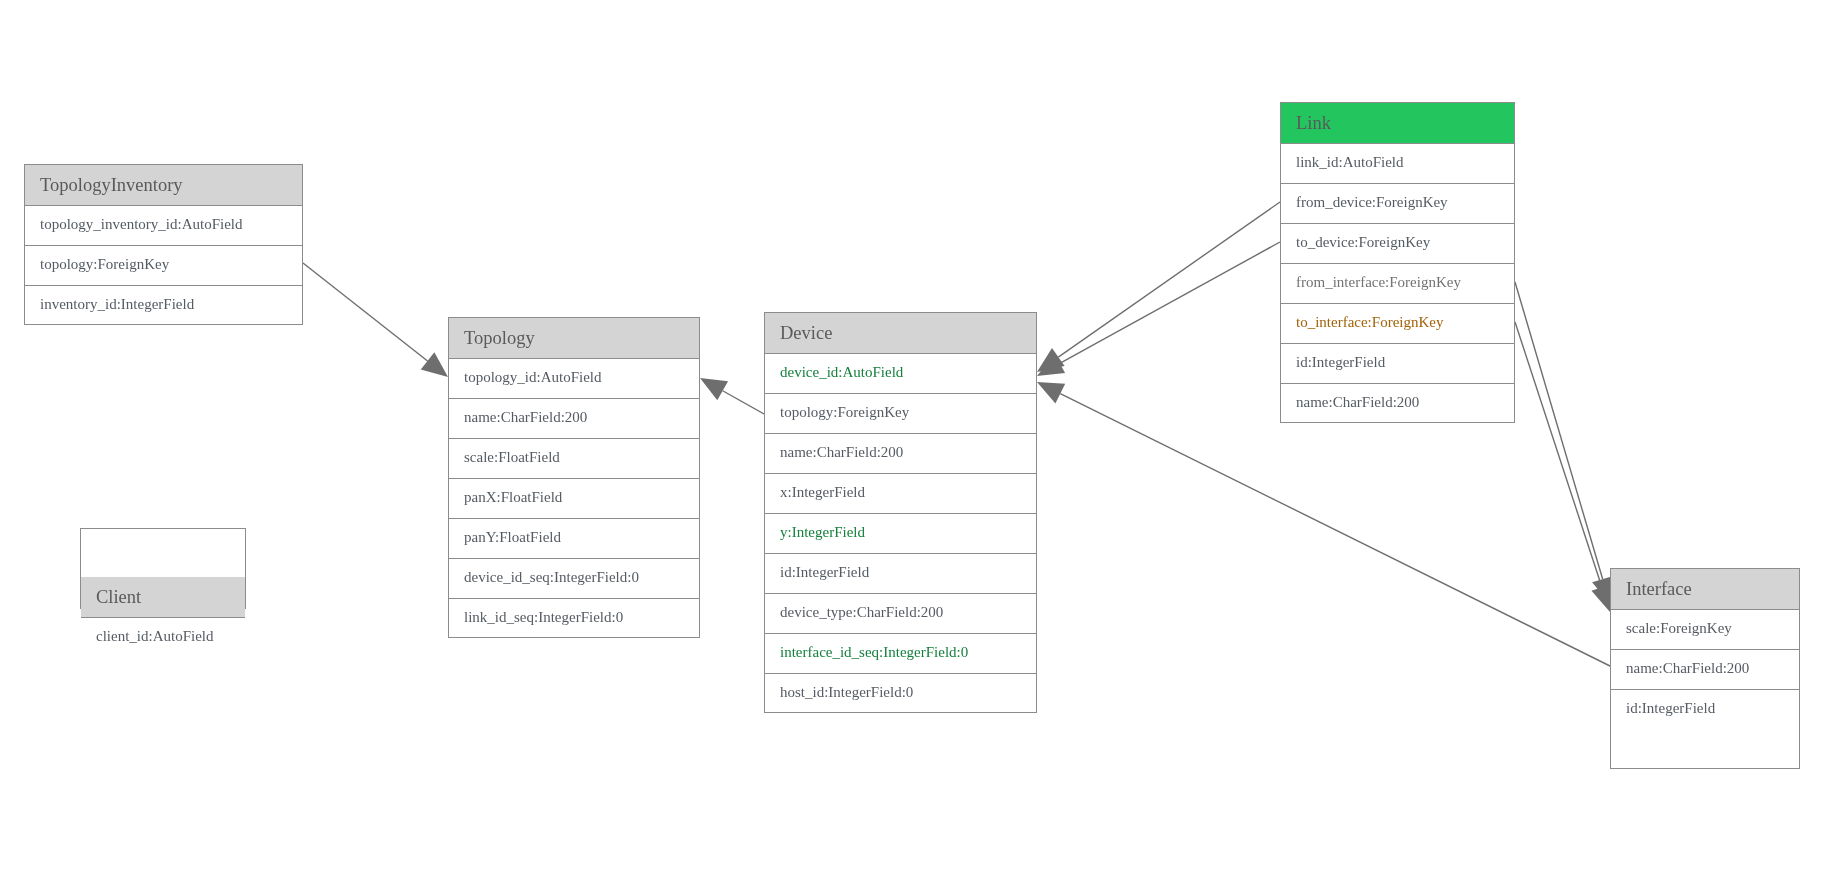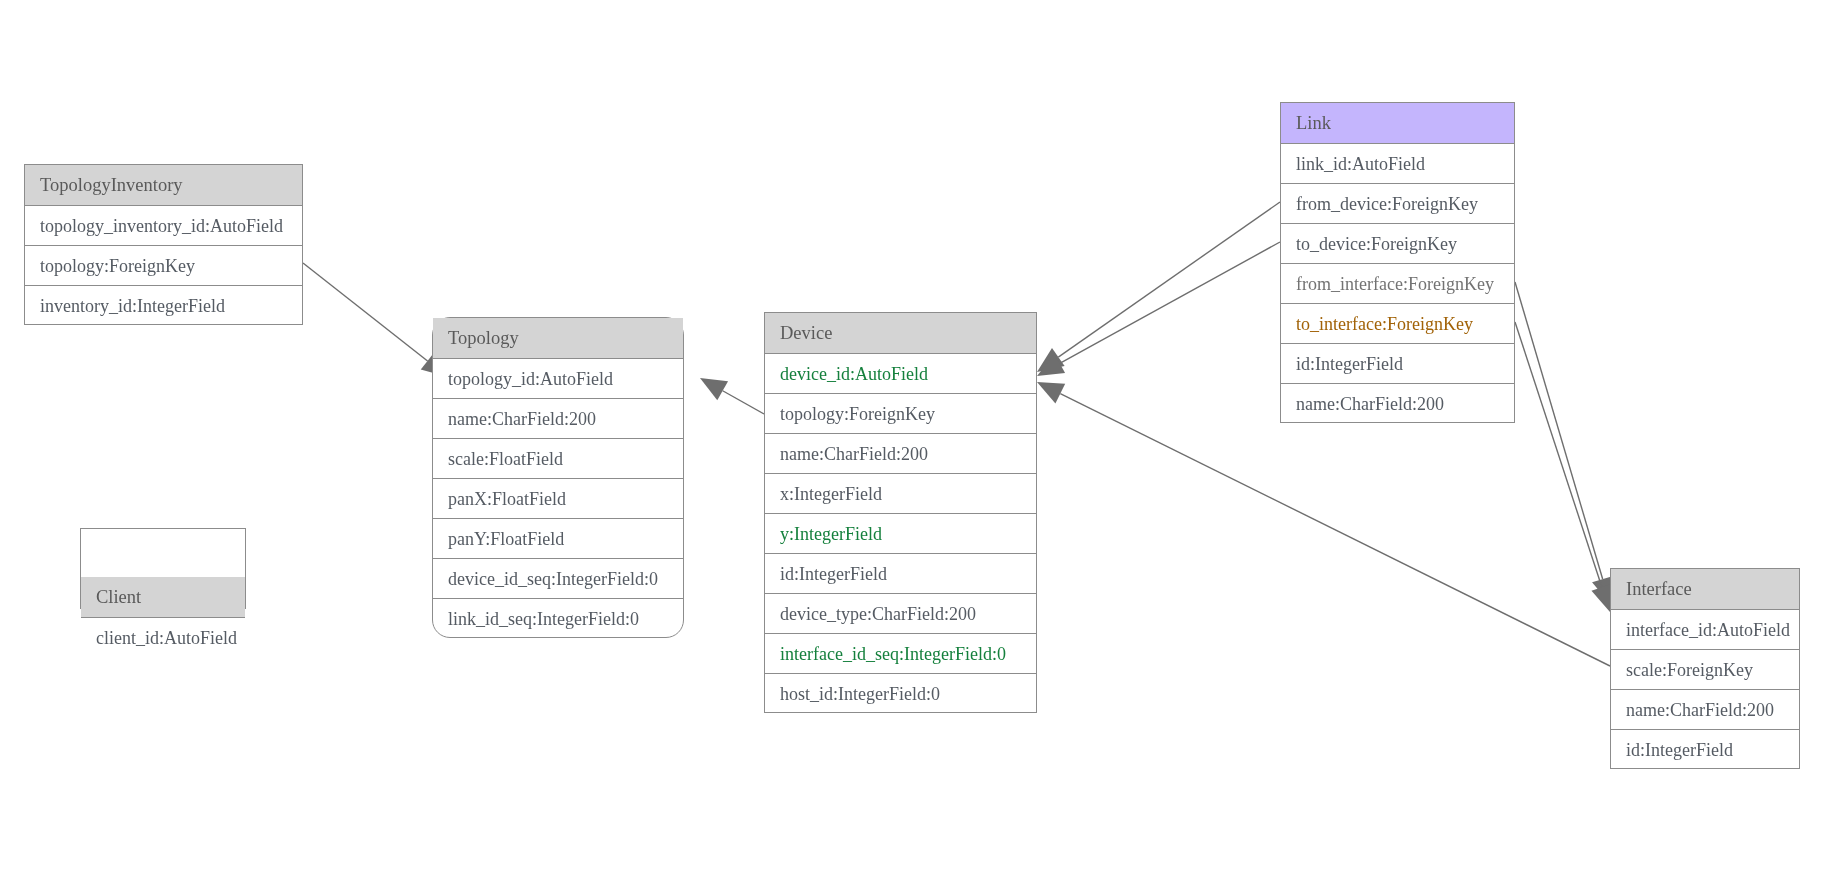--- a/index.html
+++ b/index.html
@@ -40,21 +40,21 @@
     font-size: 18.5px;
     line-height: 1;
     padding: 11px 0 11px 15px;
     white-space: nowrap;
     overflow: hidden;
   }
   .entity-field {
     box-sizing: border-box;
     border-bottom: 1.5px solid #8c8c8c;
     color: #555b63;
-    font-size: 18px;
+    font-size: 15px;
     line-height: 1;
     padding: 11px 0 11px 15px;
     white-space: nowrap;
     overflow: hidden;
   }
   .entity-field.last {
     border-bottom: none;
   }
 </style>
 </head>
@@ -90,21 +90,21 @@
         <line x1="1515" y1="322" x2="1601.905988625272" y2="587.2919652771458" stroke="#6e6e6e" stroke-width="1.4"></line>
         <polygon points="1610,612 1591.4525893194489,590.7163547049154 1612.359387931095,583.8675758493762" fill="#6e6e6e"></polygon>
       </g>
     </svg>
 <div class="entity" style="left: 24px; top: 164px; width: 279px; height: 161px; border-color: rgb(140, 140, 140); background: rgb(255, 255, 255);">
       <div class="entity-header" style="height: 41px; background: rgb(212, 212, 212); border-bottom-color: rgb(140, 140, 140);">TopologyInventory</div>
       <div class="entity-field" style="height: 40px; border-bottom-color: rgb(140, 140, 140); color: rgb(85, 91, 99);">topology_inventory_id:AutoField</div>
       <div class="entity-field" style="height: 40px; border-bottom-color: rgb(140, 140, 140); color: rgb(85, 91, 99);">topology:ForeignKey</div>
       <div class="entity-field last" style="height: 40px; border-bottom-color: rgb(140, 140, 140); color: rgb(85, 91, 99);">inventory_id:IntegerField</div>
     </div>
-    <div class="entity" style="left: 432px; top: 317px; width: 252px; height: 321px; border-color: rgb(140, 140, 140); background: rgb(255, 255, 255); border-radius: 18px;">
+    <div class="entity" style="left: 448px; top: 317px; width: 252px; height: 321px; border-color: rgb(140, 140, 140); background: rgb(255, 255, 255);">
       <div class="entity-header" style="height: 41px; background: rgb(212, 212, 212); border-bottom-color: rgb(140, 140, 140);">Topology</div>
       <div class="entity-field" style="height: 40px; border-bottom-color: rgb(140, 140, 140); color: rgb(85, 91, 99);">topology_id:AutoField</div>
       <div class="entity-field" style="height: 40px; border-bottom-color: rgb(140, 140, 140); color: rgb(85, 91, 99);">name:CharField:200</div>
       <div class="entity-field" style="height: 40px; border-bottom-color: rgb(140, 140, 140); color: rgb(85, 91, 99);">scale:FloatField</div>
       <div class="entity-field" style="height: 40px; border-bottom-color: rgb(140, 140, 140); color: rgb(85, 91, 99);">panX:FloatField</div>
       <div class="entity-field" style="height: 40px; border-bottom-color: rgb(140, 140, 140); color: rgb(85, 91, 99);">panY:FloatField</div>
       <div class="entity-field" style="height: 40px; border-bottom-color: rgb(140, 140, 140); color: rgb(85, 91, 99);">device_id_seq:IntegerField:0</div>
       <div class="entity-field last" style="height: 40px; border-bottom-color: rgb(140, 140, 140); color: rgb(85, 91, 99);">link_id_seq:IntegerField:0</div>
     </div>
     <div class="entity" style="left: 80px; top: 528px; width: 166px; height: 81px; border-color: rgb(140, 140, 140); background: rgb(255, 255, 255);">
@@ -117,29 +117,28 @@
       <div class="entity-field" style="height: 40px; border-bottom-color: rgb(140, 140, 140); color: rgb(85, 91, 99);">topology:ForeignKey</div>
       <div class="entity-field" style="height: 40px; border-bottom-color: rgb(140, 140, 140); color: rgb(85, 91, 99);">name:CharField:200</div>
       <div class="entity-field" style="height: 40px; border-bottom-color: rgb(140, 140, 140); color: rgb(85, 91, 99);">x:IntegerField</div>
       <div class="entity-field" style="height: 40px; border-bottom-color: rgb(140, 140, 140); color: #15803d;">y:IntegerField</div>
       <div class="entity-field" style="height: 40px; border-bottom-color: rgb(140, 140, 140); color: rgb(85, 91, 99);">id:IntegerField</div>
       <div class="entity-field" style="height: 40px; border-bottom-color: rgb(140, 140, 140); color: rgb(85, 91, 99);">device_type:CharField:200</div>
       <div class="entity-field" style="height: 40px; border-bottom-color: rgb(140, 140, 140); color: #15803d;">interface_id_seq:IntegerField:0</div>
       <div class="entity-field last" style="height: 40px; border-bottom-color: rgb(140, 140, 140); color: rgb(85, 91, 99);">host_id:IntegerField:0</div>
     </div>
     <div class="entity" style="left: 1280px; top: 102px; width: 235px; height: 321px; border-color: rgb(140, 140, 140); background: rgb(255, 255, 255);">
-      <div class="entity-header" style="height: 41px; background: #c4b5fd; border-bottom-color: rgb(140, 140, 140);">Link</div>
+      <div class="entity-header" style="height: 41px; background: #22c55e; border-bottom-color: rgb(140, 140, 140);">Link</div>
       <div class="entity-field" style="height: 40px; border-bottom-color: rgb(140, 140, 140); color: rgb(85, 91, 99);">link_id:AutoField</div>
       <div class="entity-field" style="height: 40px; border-bottom-color: rgb(140, 140, 140); color: rgb(85, 91, 99);">from_device:ForeignKey</div>
       <div class="entity-field" style="height: 40px; border-bottom-color: rgb(140, 140, 140); color: rgb(85, 91, 99);">to_device:ForeignKey</div>
       <div class="entity-field" style="height: 40px; border-bottom-color: rgb(140, 140, 140); color: #737373;">from_interface:ForeignKey</div>
       <div class="entity-field" style="height: 40px; border-bottom-color: rgb(140, 140, 140); color: #a16207;">to_interface:ForeignKey</div>
       <div class="entity-field" style="height: 40px; border-bottom-color: rgb(140, 140, 140); color: rgb(85, 91, 99);">id:IntegerField</div>
       <div class="entity-field last" style="height: 40px; border-bottom-color: rgb(140, 140, 140); color: rgb(85, 91, 99);">name:CharField:200</div>
     </div>
     <div class="entity" style="left: 1610px; top: 568px; width: 190px; height: 201px; border-color: rgb(140, 140, 140); background: rgb(255, 255, 255);">
       <div class="entity-header" style="height: 41px; background: rgb(212, 212, 212); border-bottom-color: rgb(140, 140, 140);">Interface</div>
-      <div class="entity-field" style="height: 40px; border-bottom-color: rgb(140, 140, 140); color: rgb(85, 91, 99);">interface_id:AutoField</div>
       <div class="entity-field" style="height: 40px; border-bottom-color: rgb(140, 140, 140); color: rgb(85, 91, 99);">scale:ForeignKey</div>
       <div class="entity-field" style="height: 40px; border-bottom-color: rgb(140, 140, 140); color: rgb(85, 91, 99);">name:CharField:200</div>
       <div class="entity-field last" style="height: 40px; border-bottom-color: rgb(140, 140, 140); color: rgb(85, 91, 99);">id:IntegerField</div>
     </div>
   </div>
 
 </body></html>

